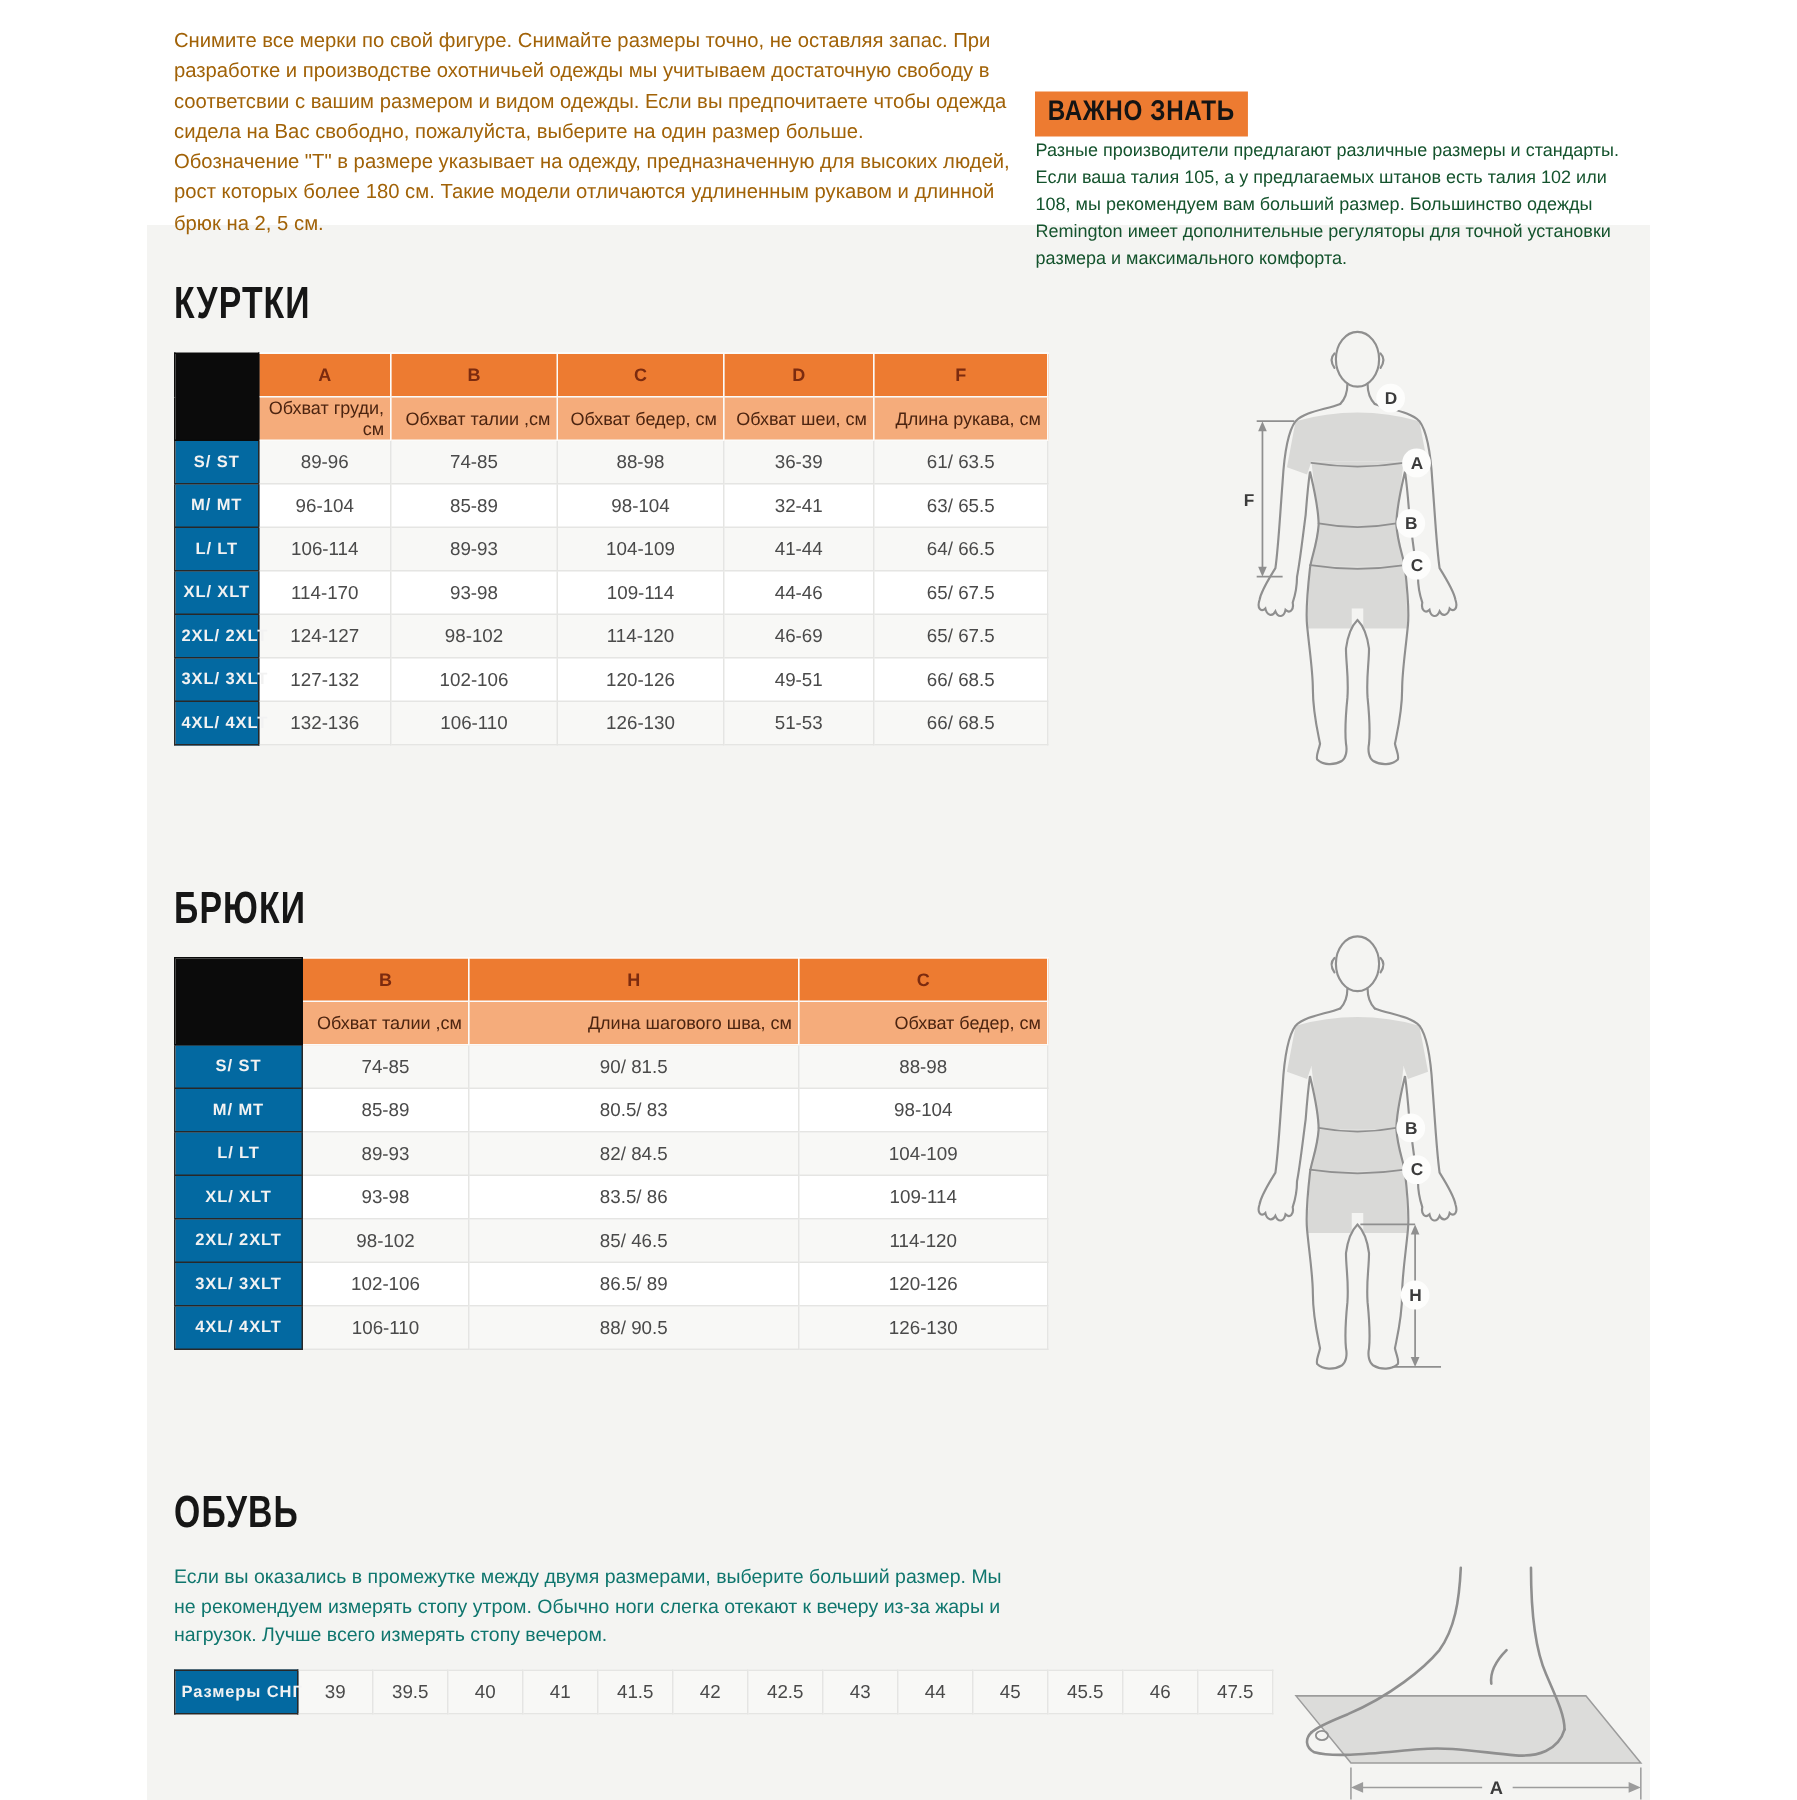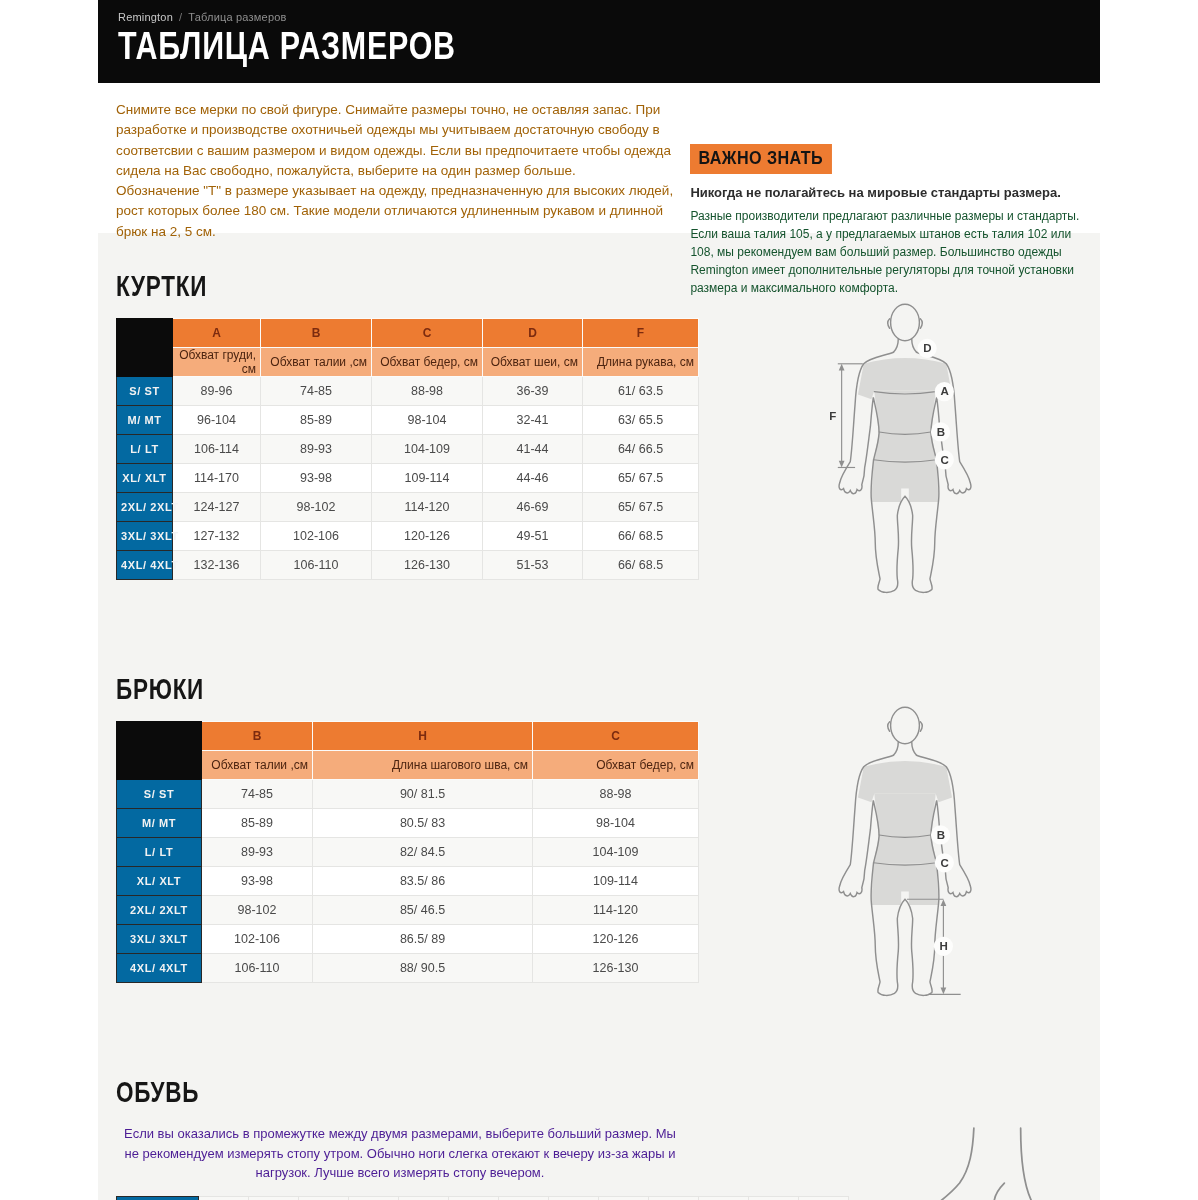--- a/index.html
+++ b/index.html
@@ -62,48 +62,41 @@
   }
   .lab {
     background:#0369a1; border-color:#282828; color:#f2f2f2;
     font-size:11px; font-weight:700; letter-spacing:.6px; white-space:nowrap;
   }
   .val { font-size:12.5px; color:#4a4a4a; background:#fff; }
   tbody tr:nth-child(odd) .val { background:#f8f8f6; }
 
   .t-jackets, .t-pants { width:582px; }
   .t-shoes { width:732px; }
-  .shoes-note { width:568px; font-size:13px; line-height:1.5; color:#4c1d95; margin:0 0 13px;text-align:center; }
+  .shoes-note { width:568px; font-size:13px; line-height:1.5; color:#0f766e; margin:0 0 13px; }
 
   
   .fig-svg { margin-top:-22px; transform:translateX(14px); }
   .foot-svg { margin-top:-4px; margin-right:42px; }
   svg text { font-family:"Liberation Sans", sans-serif; }
   .dia-letter { font-size:12px; font-weight:700; fill:#3b3b3b; }
 </style>
 </head>
 <body>
 
 <div class="page">
 
-  <header class="hero">
-    <div class="breadcrumb">
-      <a href="#" class="home">Remington</a><span class="sep">/</span><span>Таблица размеров</span>
-    </div>
-    <div class="hero-title">ТАБЛИЦА РАЗМЕРОВ</div>
-  </header>
 
   <div class="intro-row">
     <div class="intro-text">
       <p>Снимите все мерки по свой фигуре. Снимайте размеры точно, не оставляя запас. При разработке и производстве охотничьей одежды мы учитываем достаточную свободу в соответсвии с вашим размером и видом одежды. Если вы предпочитаете чтобы одежда сидела на Вас свободно, пожалуйста, выберите на один размер больше.</p>
       <p>Обозначение "Т" в размере указывает на одежду, предназначенную для высоких людей, рост которых более 180 см. Такие модели отличаются удлиненным рукавом и длинной брюк на 2, 5 см.</p>
     </div>
     <div class="important">
       <span class="imp-badge">ВАЖНО ЗНАТЬ</span>
-      <div class="imp-lead">Никогда не полагайтесь на мировые стандарты размера.</div>
       <div class="imp-body">Разные производители предлагают различные размеры и стандарты. Если ваша талия 105, а у предлагаемых штанов есть талия 102 или 108, мы рекомендуем вам больший размер. Большинство одежды Remington имеет дополнительные регуляторы для точной установки размера и максимального комфорта.</div>
     </div>
   </div>
 
   <div class="gray">
 
     <section class="sec">
       <h2 class="sec-title">КУРТКИ</h2>
       <div class="sec-row">
         <table class="t-jackets">

